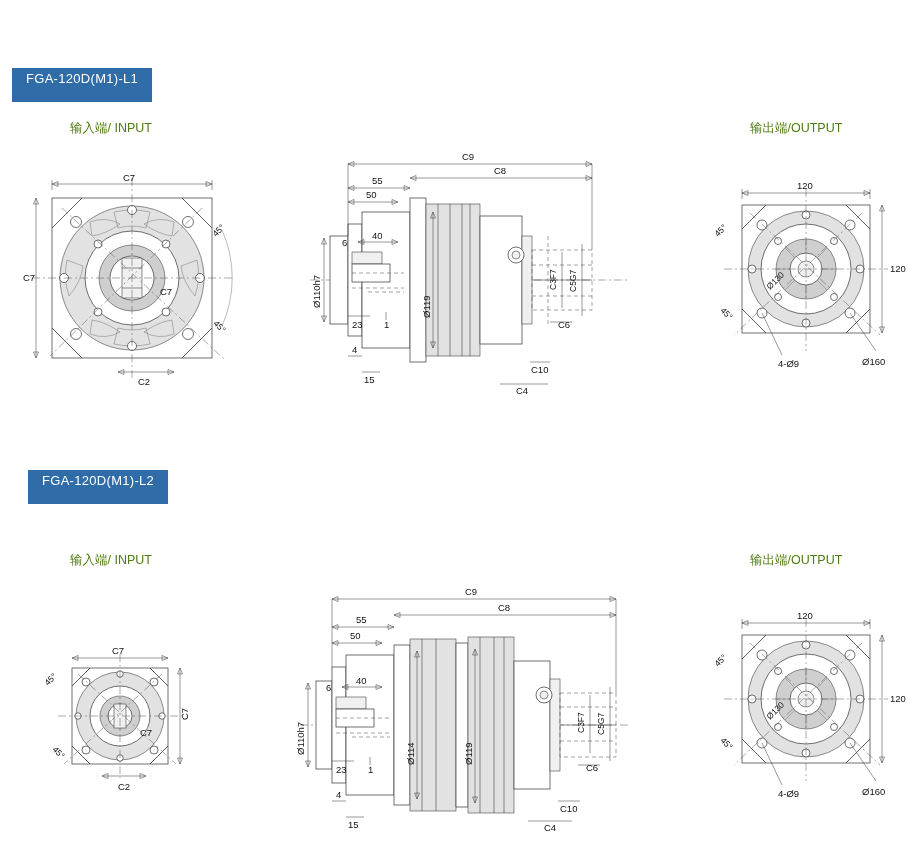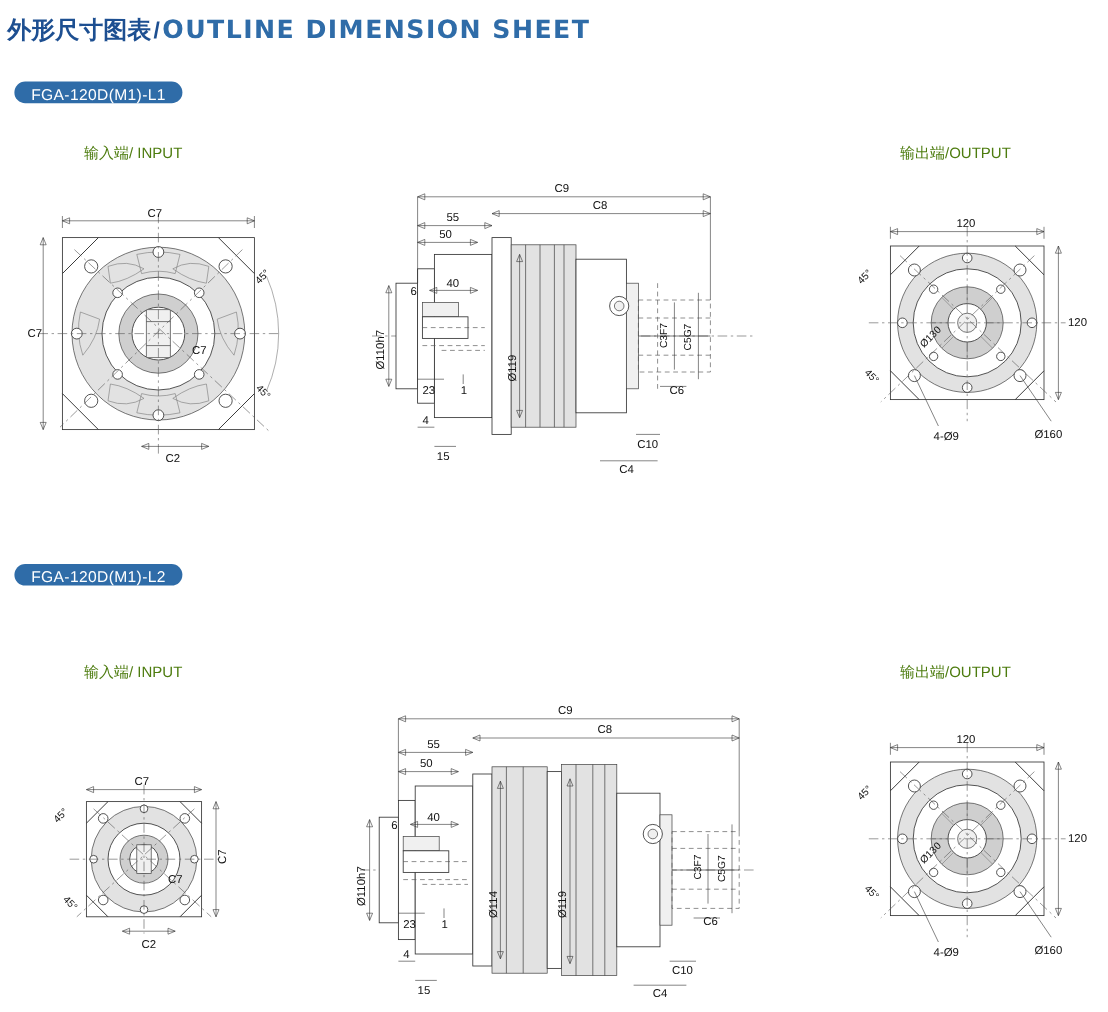--- a/index.html
+++ b/index.html
@@ -42,32 +42,32 @@
   .title-en {
     font-size: 21px;
     font-weight: bold;
     color: #2f6ca8;
     letter-spacing: 1.2px;
     font-family: "DejaVu Sans", sans-serif;
   }
   
   .model-tag {
     position: absolute;
-    height: 18px;
+    height: 34px;
     line-height: 22px;
     padding: 0 14px;
     background: #2f6ca8;
     color: #ffffff;
     font-size: 13px;
     letter-spacing: 0.3px;
-    border-radius: 10px;
+    border-radius: 0;
     white-space: nowrap;
   }
   #tag-l1 { left: 12px; top: 68px; }
-  #tag-l2 { left: 12px; top: 470px; }
+  #tag-l2 { left: 28px; top: 470px; }
 
   
   .view-label {
     position: absolute;
     font-size: 12.5px;
     color: #4d7c0f;
     white-space: nowrap;
   }
 
   
@@ -94,23 +94,20 @@
     font-family: "Liberation Sans", sans-serif;
     font-size: 8.5px;
     fill: #111;
   }
 </style>
 </head>
 <body>
 
 <div class="page">
 
-  <div class="title-bar">
-    <span class="title-cn">外形尺寸图表</span><span class="title-sep">/</span><span class="title-en">OUTLINE DIMENSION SHEET</span>
-  </div>
 
   <div class="model-tag" id="tag-l1">FGA-120D(M1)-L1</div>
 
   <div class="view-label" style="left:70px; top:120px;">输入端/ INPUT</div>
   <div class="view-label" style="left:750px; top:120px;">输出端/OUTPUT</div>
 
   <div class="dwg" style="left:10px; top:160px;">
     <svg width="250" height="250" viewBox="0 0 250 250">
 
       <rect class="fillw" x="42" y="38" width="160" height="160"></rect>

